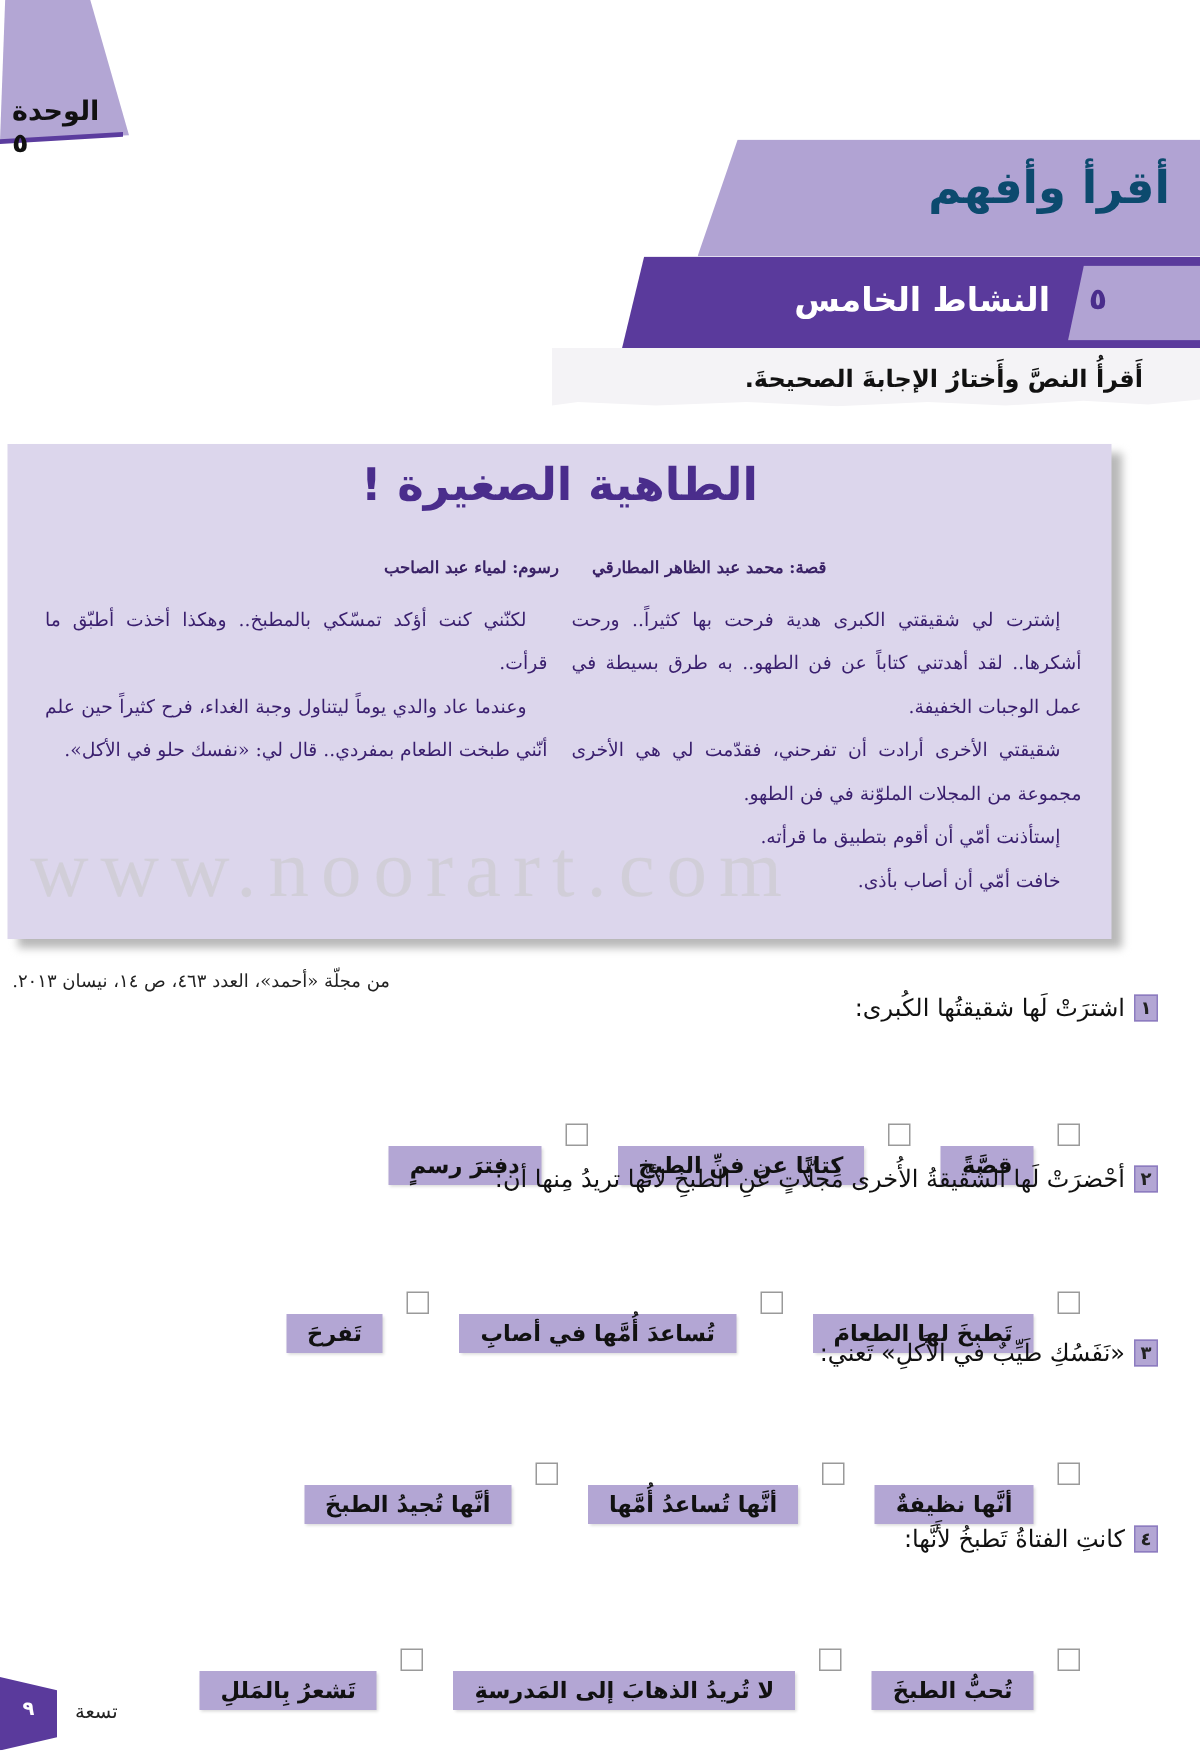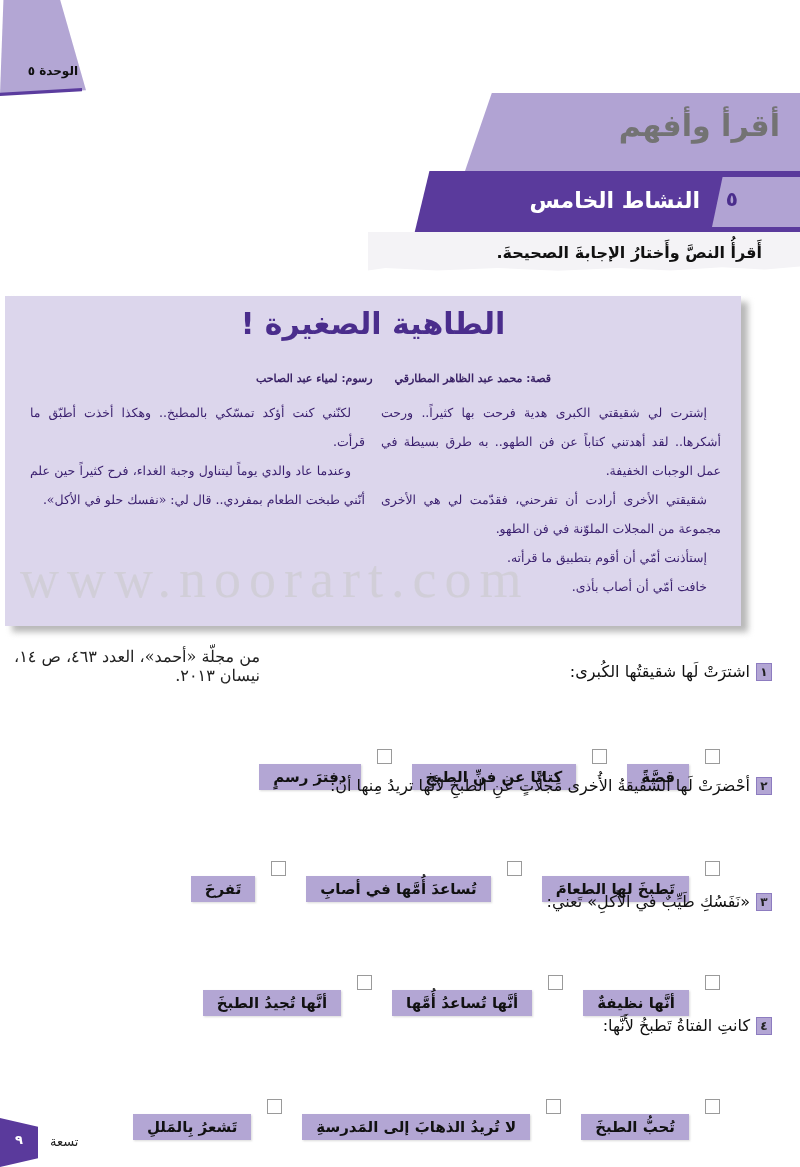--- a/index.html
+++ b/index.html
@@ -10,32 +10,32 @@
   .unit-tab {
     position: absolute; left: 0; top: 0; width: 86px; height: 94px;
     background: #b3a6d4;
     clip-path: polygon(4% 0, 70% 0, 100% 96%, 0 100%);
   }
   .unit-tab-shadow {
     position: absolute; left: 0; top: 88px; width: 82px; height: 8px;
     background: #5b3c9e; clip-path: polygon(0 60%, 100% 0, 100% 40%, 0 100%);
   }
   .unit-label {
-    position: absolute; left: 8px; top: 64px; width: 70px; text-align: right;
-    font-weight: bold; font-size: 12px; color: #111; direction: rtl;
+    position: absolute; left: 8px; top: 64px; width: 70px; text-align: left;
+    font-weight: bold; font-size: 18px; color: #111; direction: rtl;
   }
 
   
   .banner-light {
     position: absolute; left: 465px; top: 93px; width: 335px; height: 78px;
     background: #b1a3d3;
     clip-path: polygon(8% 0, 100% 0, 100% 100%, 0 100%);
   }
   .banner-title {
-    position: absolute; right: 20px; top: 108px; font-size: 30px; font-weight: bold; color: #737373;
+    position: absolute; right: 20px; top: 108px; font-size: 30px; font-weight: bold; color: #0c4a6e;
   }
   .banner-dark {
     position: absolute; left: 414px; top: 171px; width: 386px; height: 64px;
     background: #5a3a9c;
     clip-path: polygon(4% 0, 100% 0, 100% 100%, 0 100%);
   }
   .activity-num-box {
     position: absolute; right: 0; top: 177px; width: 88px; height: 50px;
     background: #b1a3d3;
     clip-path: polygon(12% 0, 100% 0, 100% 100%, 0 100%);
@@ -76,21 +76,21 @@
   .story-col p { text-indent: 14px; }
   .col-right { right: 20px; width: 340px; }
   .col-left { left: 25px; width: 335px; }
 
   .watermark {
     position: absolute; left: 20px; top: 548px; font-family: Liberation Serif, serif; font-size: 54px; letter-spacing: 8px;
     color: rgba(200,200,200,0.55); direction: ltr; white-space: nowrap;
   }
 
   .source {
-    position: absolute; right: 540px; top: 647px; font-size: 16px; color: #222; font-family: "DejaVu Serif", serif;
+    position: absolute; right: 540px; top: 647px; font-size: 12px; color: #222; font-family: "DejaVu Serif", serif;
   }
 
   
   .question {
     position: absolute; right: 28px; display: flex; align-items: center; gap: 6px; font-size: 16px; color: #111;
   }
   .q-num {
     width: 16px; height: 18px; background: #b3a6d4; border: 1px solid #8d7cc0; color: #222;
     font-size: 12px; display: flex; align-items: center; justify-content: center; font-weight: bold;
   }

